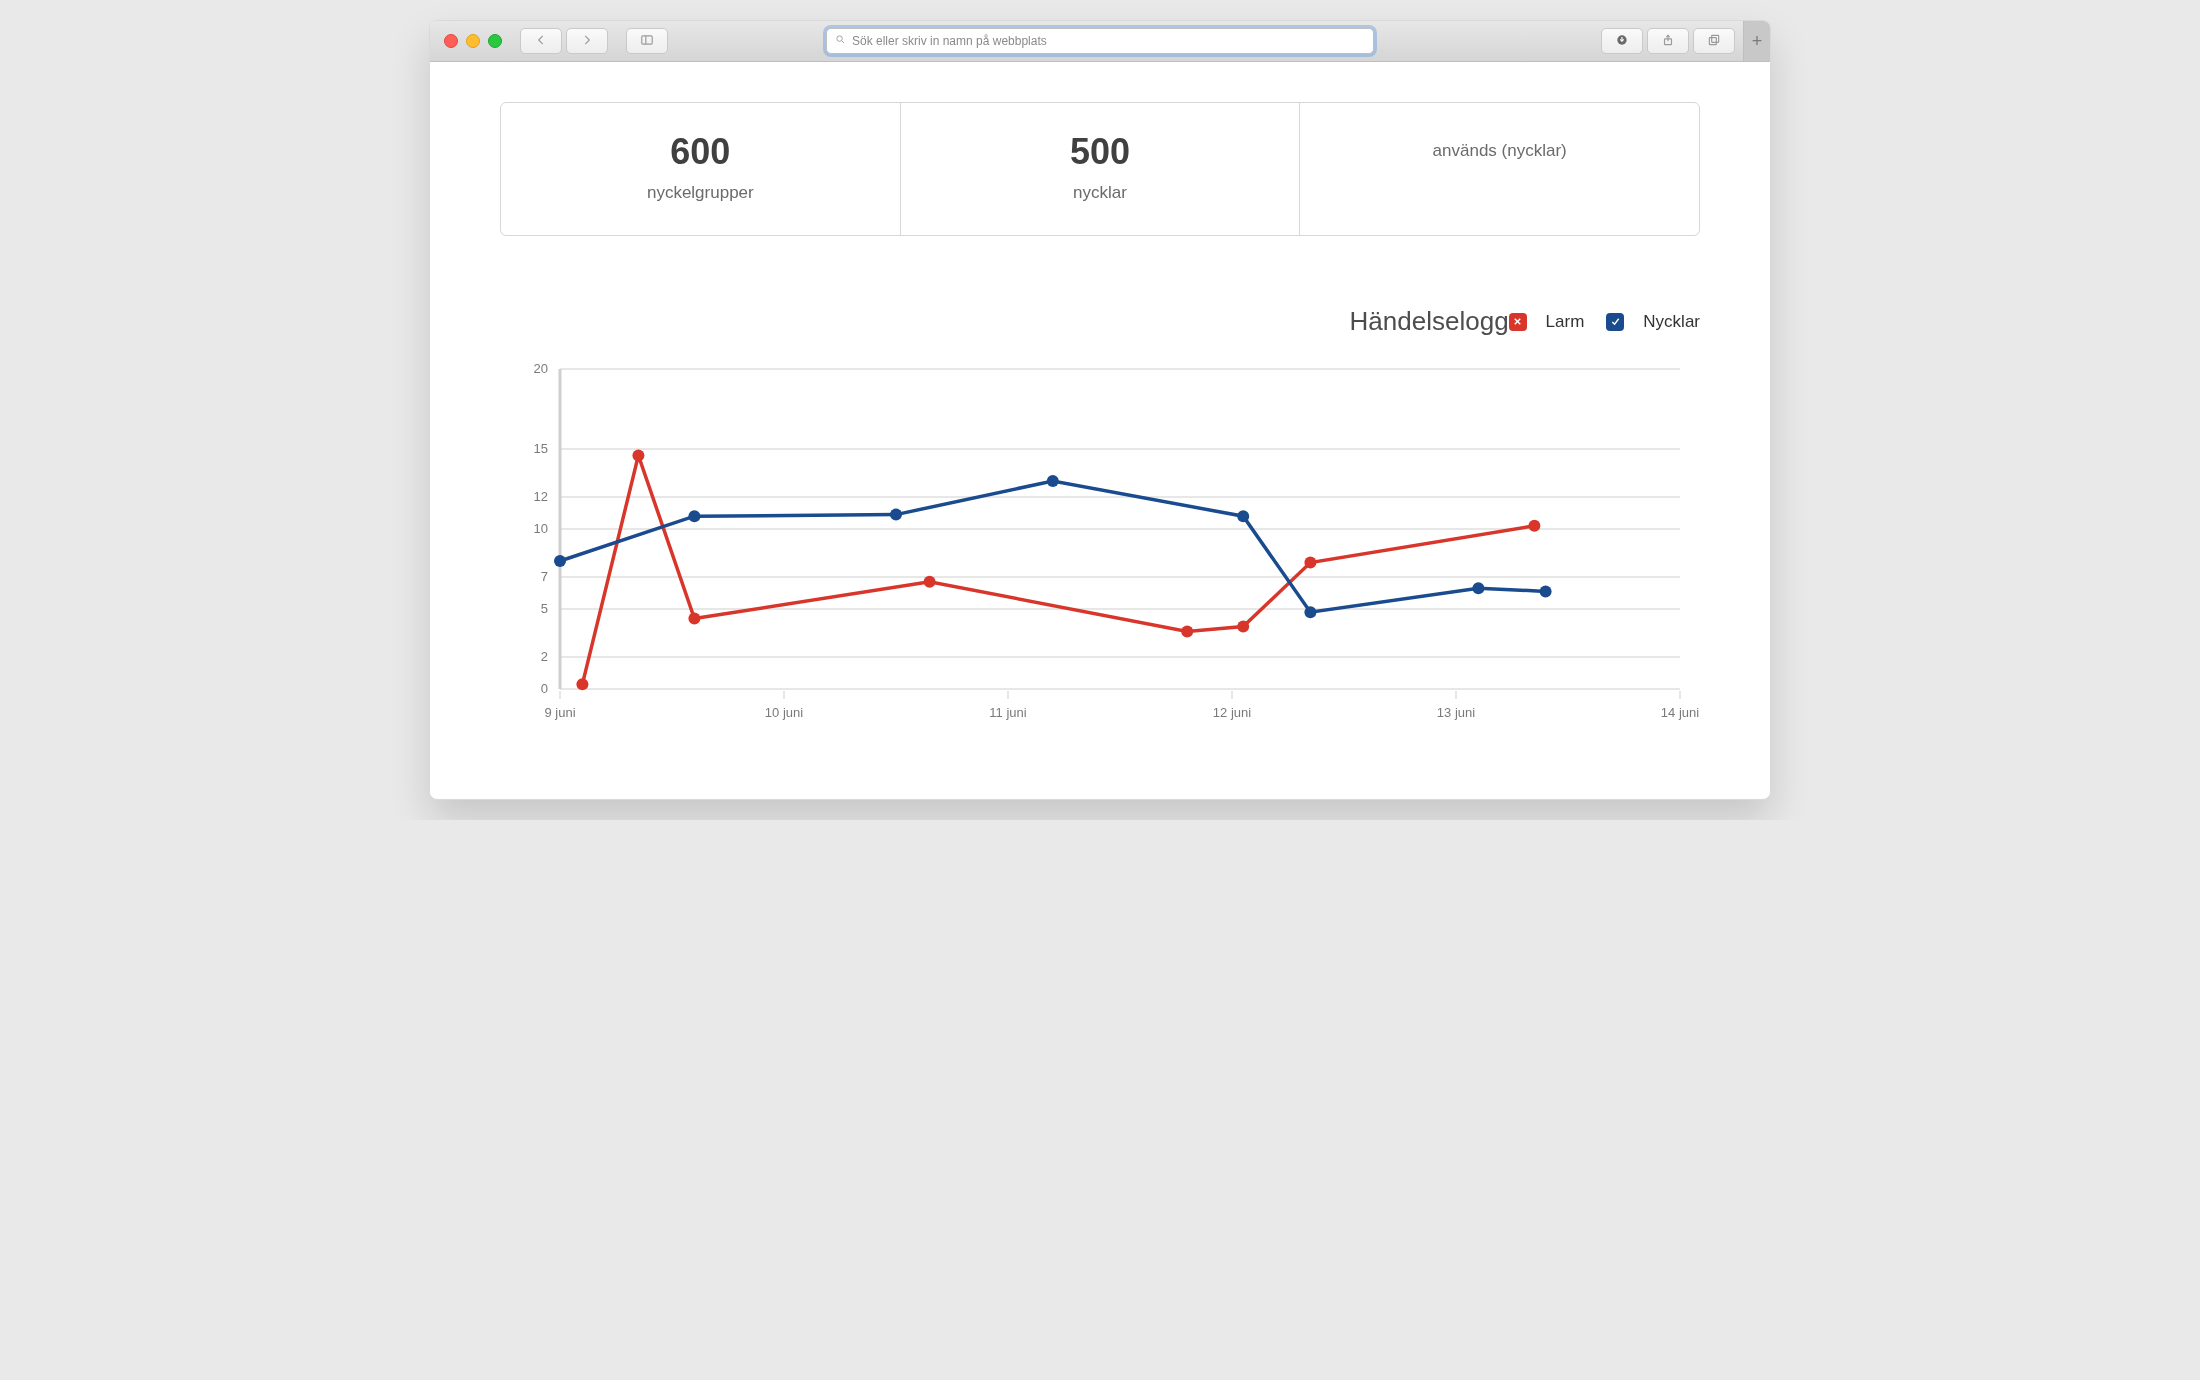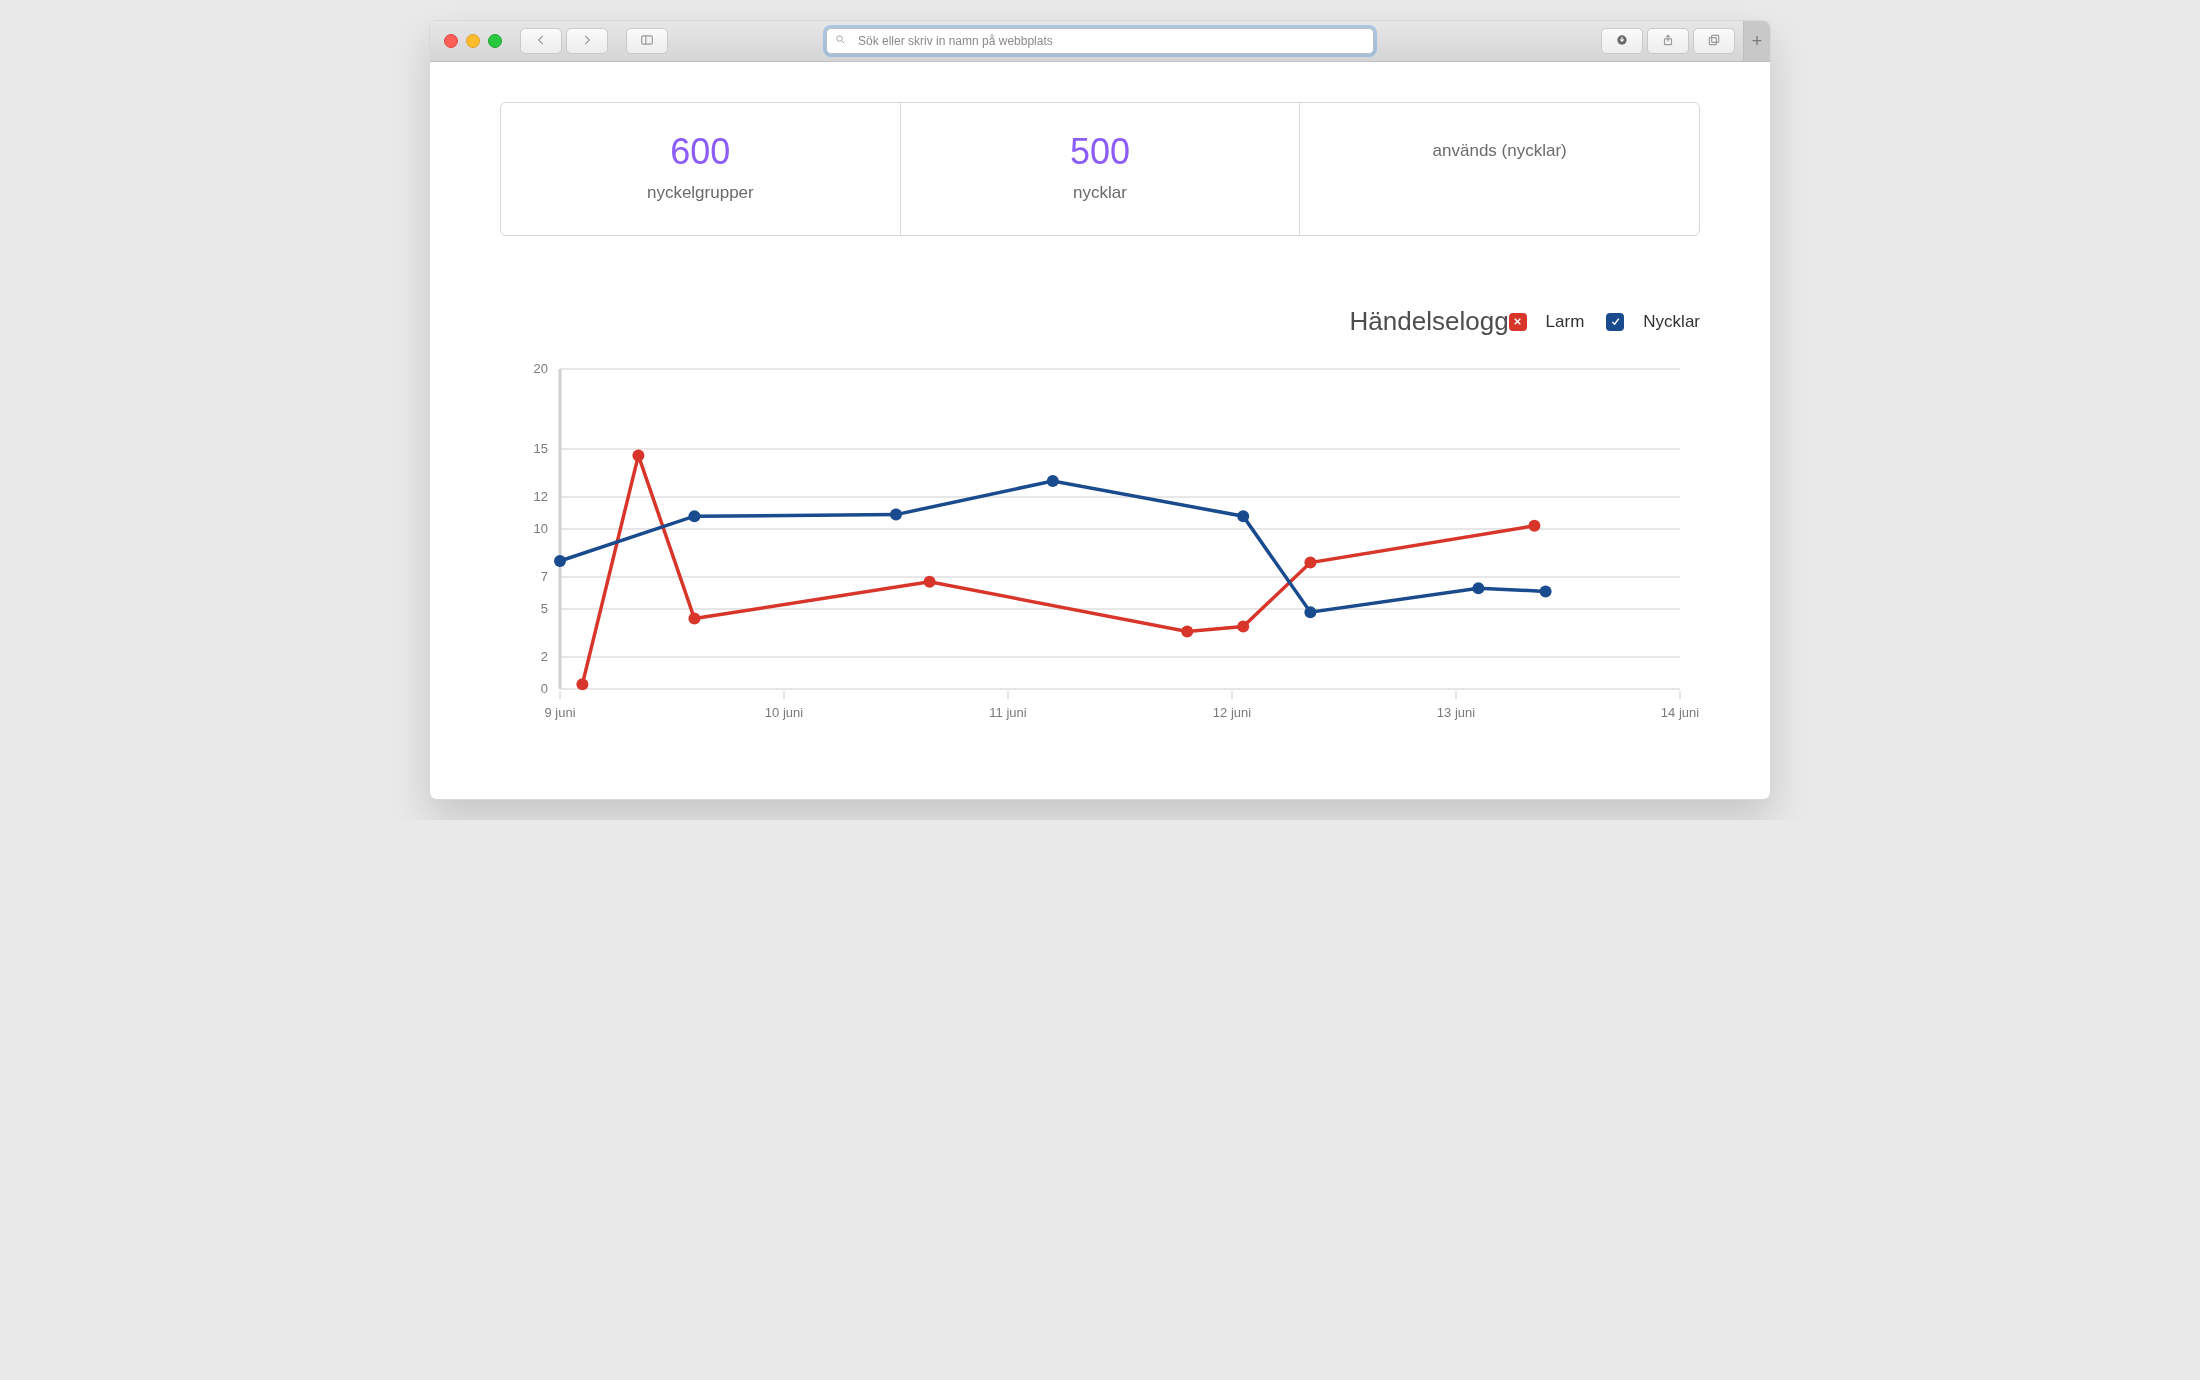--- a/index.html
+++ b/index.html
@@ -30,38 +30,38 @@
     display:flex;align-items:center;justify-content:center;
     color:#a5a5a6;font-size:14px;
   }
   .tb-btn svg{width:14px;height:14px;fill:none;stroke:#9a9a9b;stroke-width:2;}
   .tb-btn.dark svg{stroke:#6a6a6b;fill:#6a6a6b;}
   .addr{
     position:absolute;left:50%;transform:translateX(-50%);
     width:530px;height:24px;
     background:#fff;border:1px solid #bfbfc0;border-radius:5px;
     box-shadow:0 0 0 3px rgba(70,140,220,.35);
-    display:flex;align-items:center;padding:0 8px;gap:12px;
+    display:flex;align-items:center;padding:0 8px;gap:6px;
     color:#8a8a8b;font-size:12px;
   }
   .addr svg{width:11px;height:11px;stroke:#9a9a9b;fill:none;stroke-width:2;}
   .tb-right{position:absolute;right:0;display:flex;align-items:center;}
   .newtab{
     width:26px;height:40px;background:#c8c8c9;border-left:1px solid #bfbfc0;
     display:flex;align-items:center;justify-content:center;color:#7a7a7b;font-size:18px;
   }
 
   
   .content{padding:40px 70px 60px;}
   .cards{
     display:flex;border:1px solid #d7d7d9;border-radius:6px;overflow:hidden;
   }
   .card{flex:1;text-align:center;padding:28px 10px 32px;}
   .card+.card{border-left:1px solid #d7d7d9;}
-  .card .num{font-size:36px;color:#8b5cf6;font-weight:400;}
+  .card .num{font-size:36px;color:#404040;font-weight:700;}
   .card .lbl{font-size:17px;color:#6b6b6d;margin-top:10px;}
 
   .chart-head{display:flex;align-items:center;justify-content:flex-end;margin-top:70px;margin-bottom:6px;}
   .chart-title{font-size:26px;color:#4d4d4f;font-weight:400;}
   .legend{display:flex;gap:22px;font-size:17px;color:#333;}
   .leg{display:flex;align-items:center;gap:19px;}
   .leg .badge{
     width:18px;height:18px;border-radius:4px;display:flex;align-items:center;justify-content:center;
   }
   .leg .badge svg{width:11px;height:11px;stroke:#fff;stroke-width:3;fill:none;}

